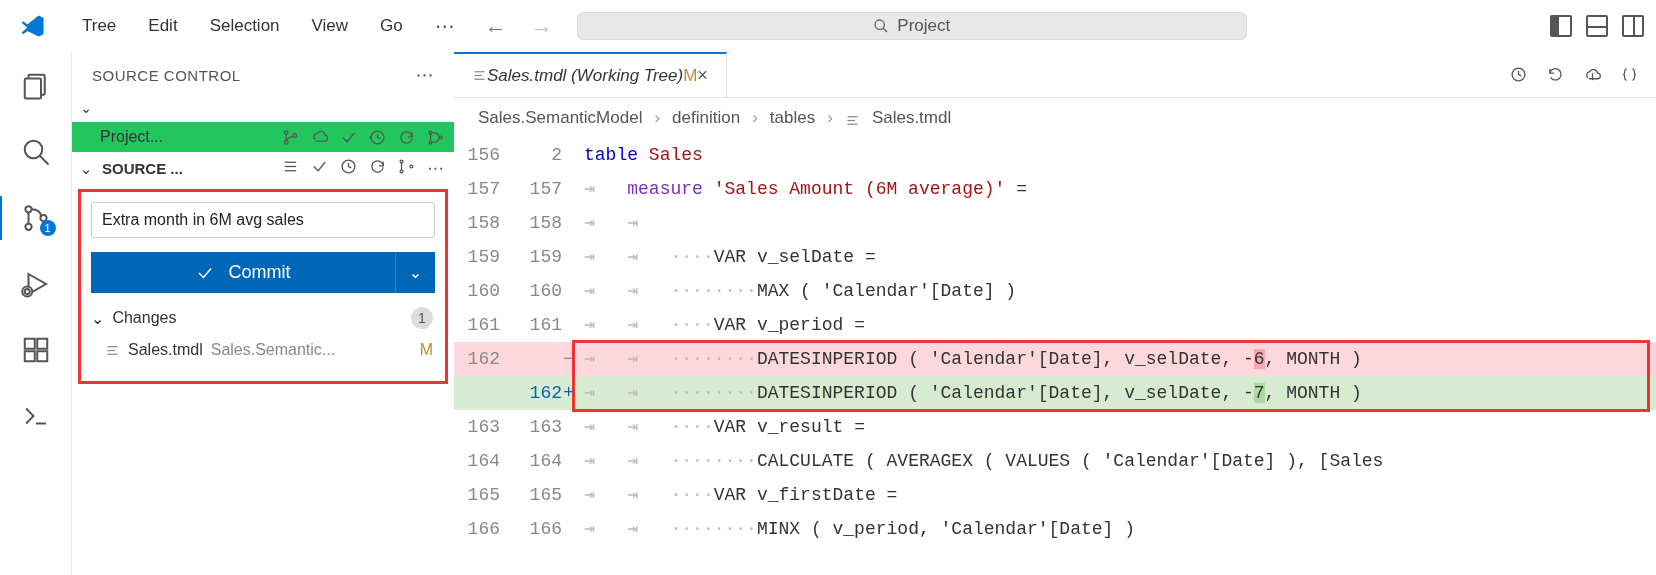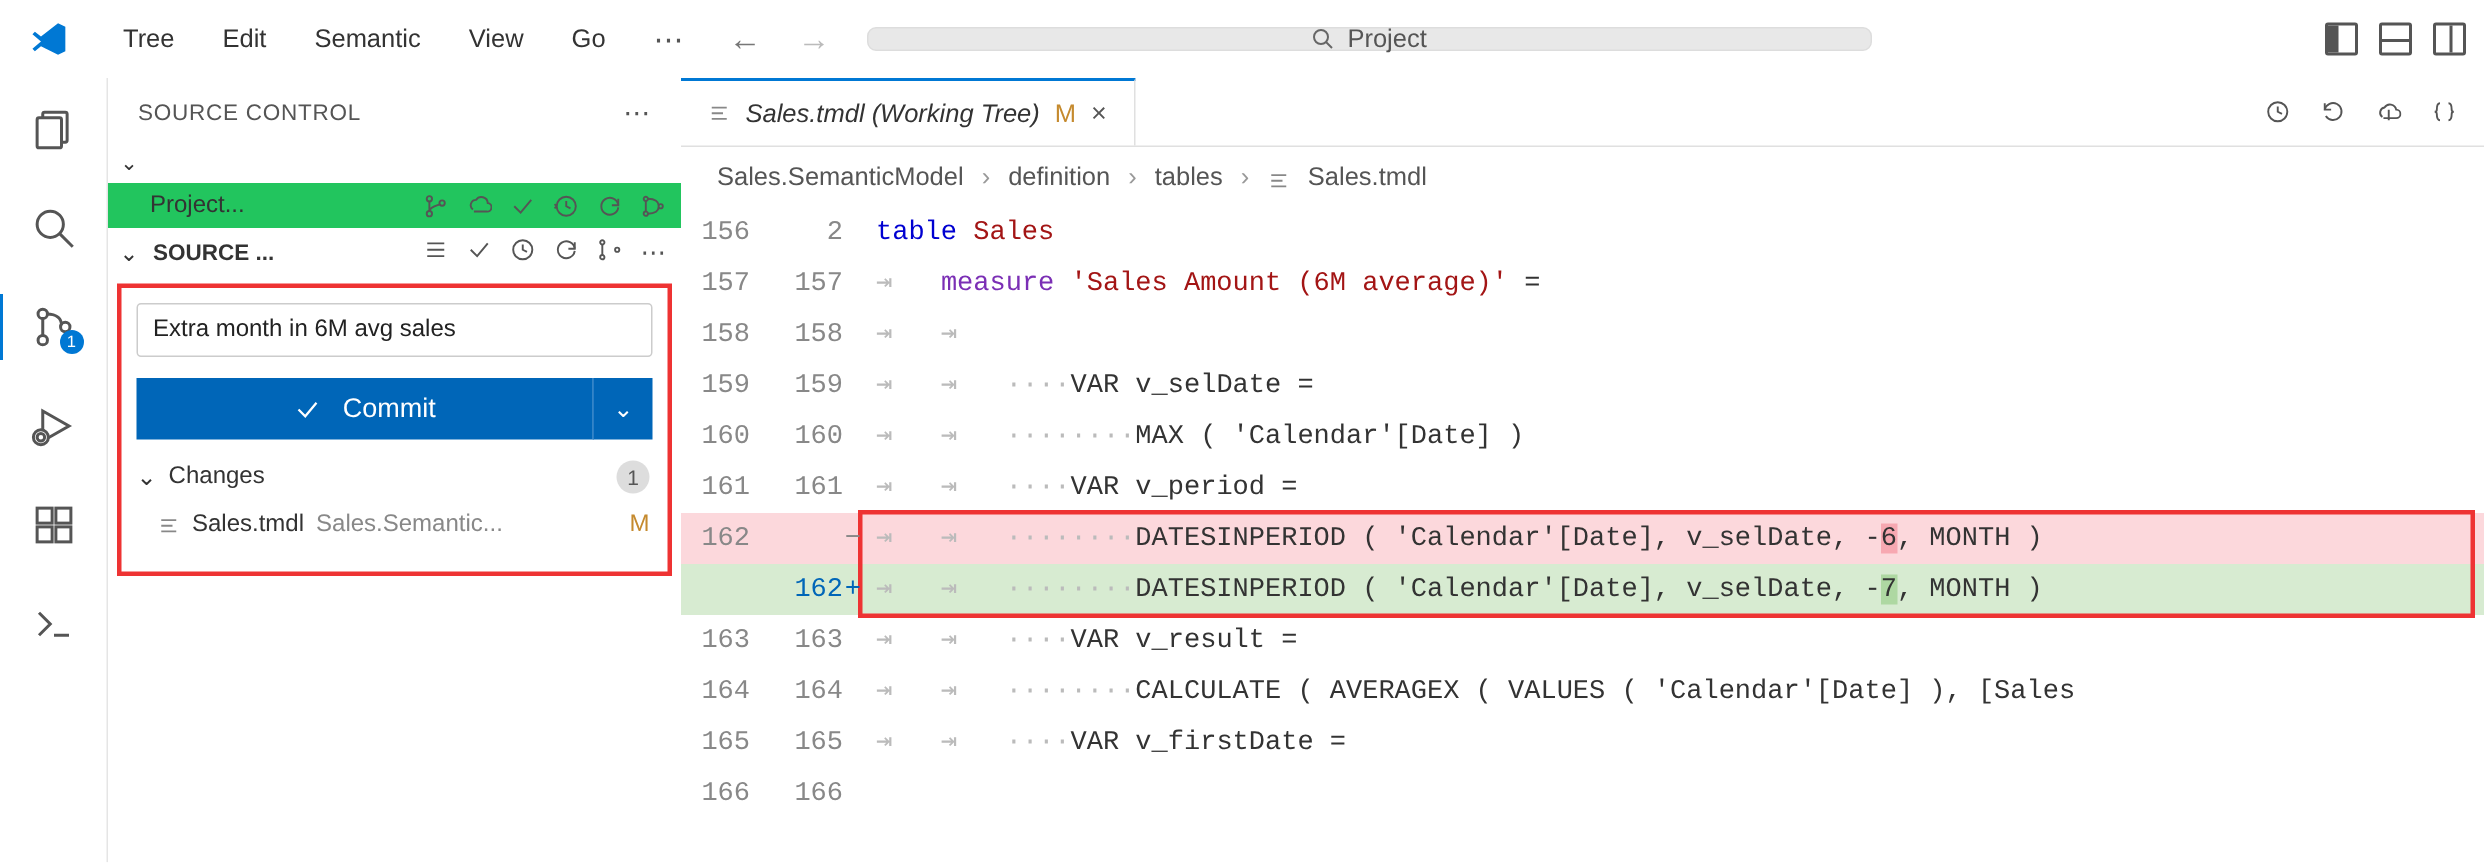--- a/index.html
+++ b/index.html
@@ -34,21 +34,21 @@
   font-size: 17px;
   color: #333;
   cursor: default;
 }
 .menubar .ellipsis { font-size: 20px; padding: 0 14px; color: #555; }
 .nav-arrows { display: flex; gap: 24px; margin-left: 12px; align-items: center; }
 .nav-arrows span { font-size: 22px; color: #777; }
 .searchbox {
   margin-left: 20px;
   width: 670px;
-  height: 16px;
+  height: 28px;
   background: #e8e8e8;
   border: 1px solid #ddd;
   border-radius: 6px;
   display: flex;
   align-items: center;
   justify-content: center;
   color: #555;
   font-size: 17px;
   gap: 8px;
 }
@@ -196,21 +196,20 @@
 .editor { flex:1; display:flex; flex-direction:column; overflow:hidden; }
 .tabs-row {
   display:flex;
   align-items:center;
   height:46px;
   border-bottom:1px solid #e0e0e0;
 }
 .tab {
   display:flex;
   align-items:center;
-  gap:10px;
   padding: 17px 18px;
   height:100%;
   border-top: 2px solid #0078d4;
   border-right: 1px solid #e0e0e0;
   font-size:17px;
   font-style:italic;
   color:#333;
 }
 .tab .mtag2 { color:#c58a2e; font-style:normal; }
 .tab .close { font-style:normal; font-size:18px; color:#555; }
@@ -268,21 +267,21 @@
 <body>
 
 <div class="menubar">
   <span class="logo">
     <svg viewBox="0 0 32 32">
         <path d="M23 3 L9 14 L4 10 L2 12 L9 18 L2 24 L4 26 L9 22 L23 29 L29 26 V6 Z" fill="#0078d4"></path>
       </svg>
   </span>
   <span class="menu-item">Tree</span>
   <span class="menu-item">Edit</span>
-  <span class="menu-item">Semantic</span>
+  <span class="menu-item">Selection</span>
   <span class="menu-item">View</span>
   <span class="menu-item">Go</span>
   <span class="ellipsis">⋯</span>
   <div class="nav-arrows">
     <span>←</span>
     <span style="color:#bbb;">→</span>
   </div>
   <div class="searchbox">
     <svg width="16" height="16" viewBox="0 0 24 24">
         <circle cx="10" cy="10" r="7" stroke="#666" fill="none" stroke-width="2"></circle>
@@ -525,17 +524,17 @@
         <div class="code-line"><div class="gutter-a">157</div><div class="gutter-b">157</div><div class="code-content"><span class="ws">⇥   </span><span class="kw-m">measure</span> <span class="str">'Sales Amount (6M average)'</span> =</div></div>
         <div class="code-line"><div class="gutter-a">158</div><div class="gutter-b">158</div><div class="code-content"><span class="ws">⇥   ⇥   </span></div></div>
         <div class="code-line"><div class="gutter-a">159</div><div class="gutter-b">159</div><div class="code-content"><span class="ws">⇥   ⇥   ····</span>VAR v_selDate =</div></div>
         <div class="code-line"><div class="gutter-a">160</div><div class="gutter-b">160</div><div class="code-content"><span class="ws">⇥   ⇥   ········</span>MAX ( 'Calendar'[Date] )</div></div>
         <div class="code-line"><div class="gutter-a">161</div><div class="gutter-b">161</div><div class="code-content"><span class="ws">⇥   ⇥   ····</span>VAR v_period =</div></div>
         <div class="code-line line-del"><div class="gutter-a">162</div><div class="gutter-b old"></div><div class="code-content"><span class="ws">⇥   ⇥   ········</span>DATESINPERIOD ( 'Calendar'[Date], v_selDate, -<span class="token-del">6</span>, MONTH )</div></div>
         <div class="code-line line-add"><div class="gutter-a"></div><div class="gutter-b new">162</div><div class="code-content"><span class="ws">⇥   ⇥   ········</span>DATESINPERIOD ( 'Calendar'[Date], v_selDate, -<span class="token-add">7</span>, MONTH )</div></div>
         <div class="code-line"><div class="gutter-a">163</div><div class="gutter-b">163</div><div class="code-content"><span class="ws">⇥   ⇥   ····</span>VAR v_result =</div></div>
         <div class="code-line"><div class="gutter-a">164</div><div class="gutter-b">164</div><div class="code-content"><span class="ws">⇥   ⇥   ········</span>CALCULATE ( AVERAGEX ( VALUES ( 'Calendar'[Date] ), [Sales</div></div>
         <div class="code-line"><div class="gutter-a">165</div><div class="gutter-b">165</div><div class="code-content"><span class="ws">⇥   ⇥   ····</span>VAR v_firstDate =</div></div>
-        <div class="code-line"><div class="gutter-a">166</div><div class="gutter-b">166</div></div>
+        <div class="code-line"><div class="gutter-a">166</div><div class="gutter-b">166</div><div class="code-content"><span class="ws">⇥   ⇥   ········</span>MINX ( v_period, 'Calendar'[Date] )</div></div>
       </div>
   </div>
 
 </div>
 
 </body></html>

